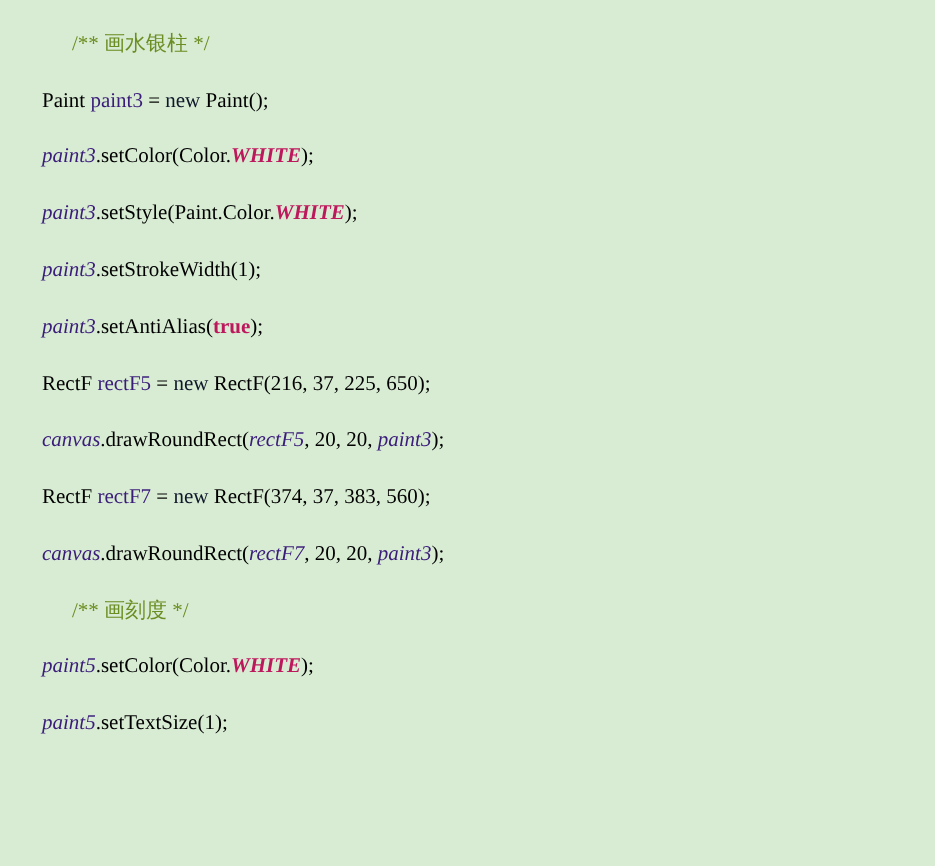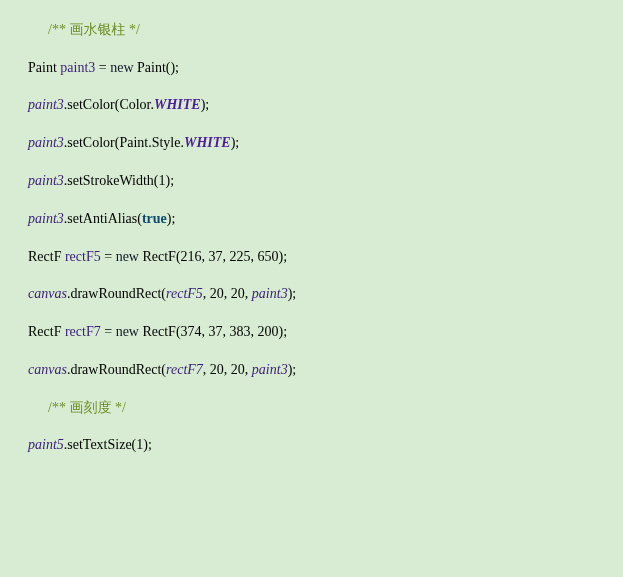--- a/index.html
+++ b/index.html
@@ -16,38 +16,39 @@
     padding: 2px 0 2px 28px;
     white-space: pre;
   }
   .line {
     display: block;
   }
   .comment { color: #6b8e23; margin-left: 20px; }
   .kw { color: #0f172a; font-weight: normal; }
   .field { color: #3a1c7a; font-style: italic; }
   .newvar { color: #3a1c7a; }
-  .const { color: #4c1d95; font-style: italic; font-weight: bold; }
-  .boolkw { color: #0c4a6e; font-weight: bold; }
+  .const { color: #be185d; font-style: italic; font-weight: bold; }
+  .boolkw { color: #be185d; font-weight: bold; }
 </style>
 </head>
 <body>
 
 <div class="code-block">
 <span class="line"><span class="comment">/** 画水银柱 */</span></span>
 <span class="line"><span>Paint </span><span class="newvar">paint3</span><span> = </span><span class="kw">new</span><span> Paint();</span></span>
 <span class="line"><span class="field">paint3</span><span>.setColor(Color.</span><span class="const">WHITE</span><span>);</span></span>
-<span class="line"><span class="field">paint3</span><span>.setColor(Paint.Style.</span><span class="const">WHITE</span><span>);</span></span>
+<span class="line"><span class="field">paint3</span><span>.setStyle(Paint.Color.</span><span class="const">WHITE</span><span>);</span></span>
 <span class="line"><span class="field">paint3</span><span>.setStrokeWidth(1);</span></span>
 <span class="line"><span class="field">paint3</span><span>.setAntiAlias(</span><span class="boolkw">true</span><span>);</span></span>
 <span class="line"><span>RectF </span><span class="newvar">rectF5</span><span> = </span><span class="kw">new</span><span> RectF(216, 37, 225, 650);</span></span>
 <span class="line"><span class="field">canvas</span><span>.drawRoundRect(</span><span class="field">rectF5</span><span>, 20, 20, </span><span class="field">paint3</span><span>);</span></span>
-<span class="line"><span>RectF </span><span class="newvar">rectF7</span><span> = </span><span class="kw">new</span><span> RectF(374, 37, 383, 200);</span></span>
+<span class="line"><span>RectF </span><span class="newvar">rectF7</span><span> = </span><span class="kw">new</span><span> RectF(374, 37, 383, 560);</span></span>
 <span class="line"><span class="field">canvas</span><span>.drawRoundRect(</span><span class="field">rectF7</span><span>, 20, 20, </span><span class="field">paint3</span><span>);</span></span>
 <span class="line"><span class="comment">/** 画刻度 */</span></span>
+<span class="line"><span class="field">paint5</span><span>.setColor(Color.</span><span class="const">WHITE</span><span>);</span></span>
 <span class="line"><span class="field">paint5</span><span>.setTextSize(1);</span></span>
 
 
 
 
 
 
 
 
 

